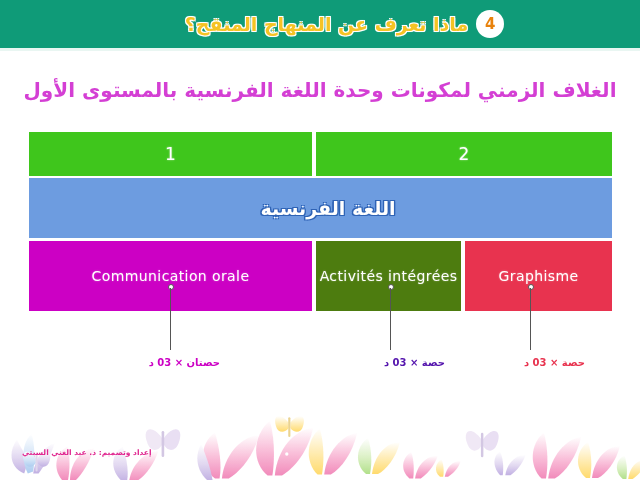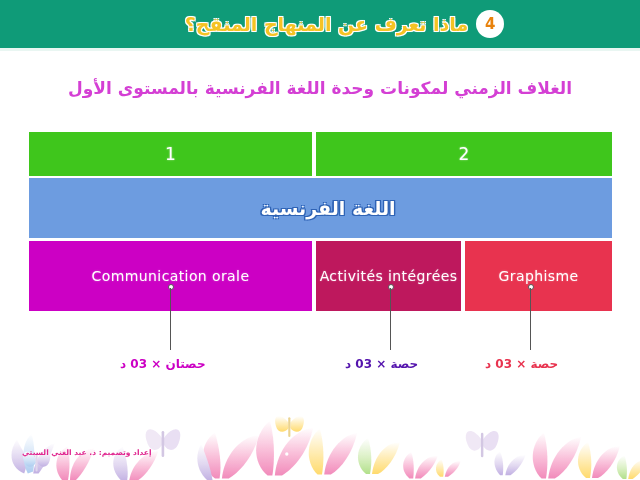--- a/index.html
+++ b/index.html
@@ -87,21 +87,21 @@
   
   #subtitle {
     position: absolute;
     left: 0;
     top: 78px;
     width: 640px;
     text-align: center;
     direction: rtl;
     unicode-bidi: bidi-override;
     font-family: "DejaVu Sans", sans-serif;
-    font-size: 17px;
+    font-size: 20px;
     font-weight: bold;
     color: #d43fd4;
     text-shadow:
       -1px -1px 0 #ffffff,
        1px -1px 0 #ffffff,
       -1px  1px 0 #ffffff,
        1px  1px 0 #ffffff,
        0 0 3px #ffffff,
        0 0 5px #ffffff;
     white-space: nowrap;
@@ -177,24 +177,24 @@
     height: 4px;
     border-radius: 50%;
     border: 1px solid #555555;
     background: #ffffff;
   }
   .leaf-label {
     position: absolute;
     direction: rtl;
     unicode-bidi: bidi-override;
     font-family: "DejaVu Sans", sans-serif;
-    font-size: 12px;
+    font-size: 10px;
     font-weight: bold;
     white-space: nowrap;
-    text-align: left;
+    text-align: right;
   }
 
   
   #bottom-decor {
     position: absolute;
     left: 0;
     bottom: 0;
     width: 640px;
     height: 78px;
     overflow: hidden;
@@ -237,21 +237,21 @@
       <div class="cell cell-level w-lvl2" style="background:#3fc61c;">2</div>
     </div>
 
     <div class="row" id="row-subject">
       <div class="cell cell-subject" style="background:#6d9ce0; width:100%;padding-left:15px;">اللغة الفرنسية</div>
     </div>
 
     <div class="row" id="row-components">
       <div class="cell cell-component w-comp1" style="background:#cc00c4;">Communication orale</div>
       <div class="gap-2"></div>
-      <div class="cell cell-component w-comp2" style="background:#be185d;">Activités intégrées</div>
+      <div class="cell cell-component w-comp2" style="background:#4d7c0f;">Activités intégrées</div>
       <div class="gap-2"></div>
       <div class="cell cell-component w-comp3" style="background:#e8334f;">Graphisme</div>
     </div>
   </div>
 
   <div class="connector-dot" style="left:168px; top:284px;"></div>
   <div class="connector" style="left:170px; top:288px; height:62px;"></div>
   <div class="leaf-label" style="left:120px; top:357px; width:100px; color:#cc00c4;">حصتان × 30 د</div>
 
   <div class="connector-dot" style="left:388px; top:284px;"></div>

